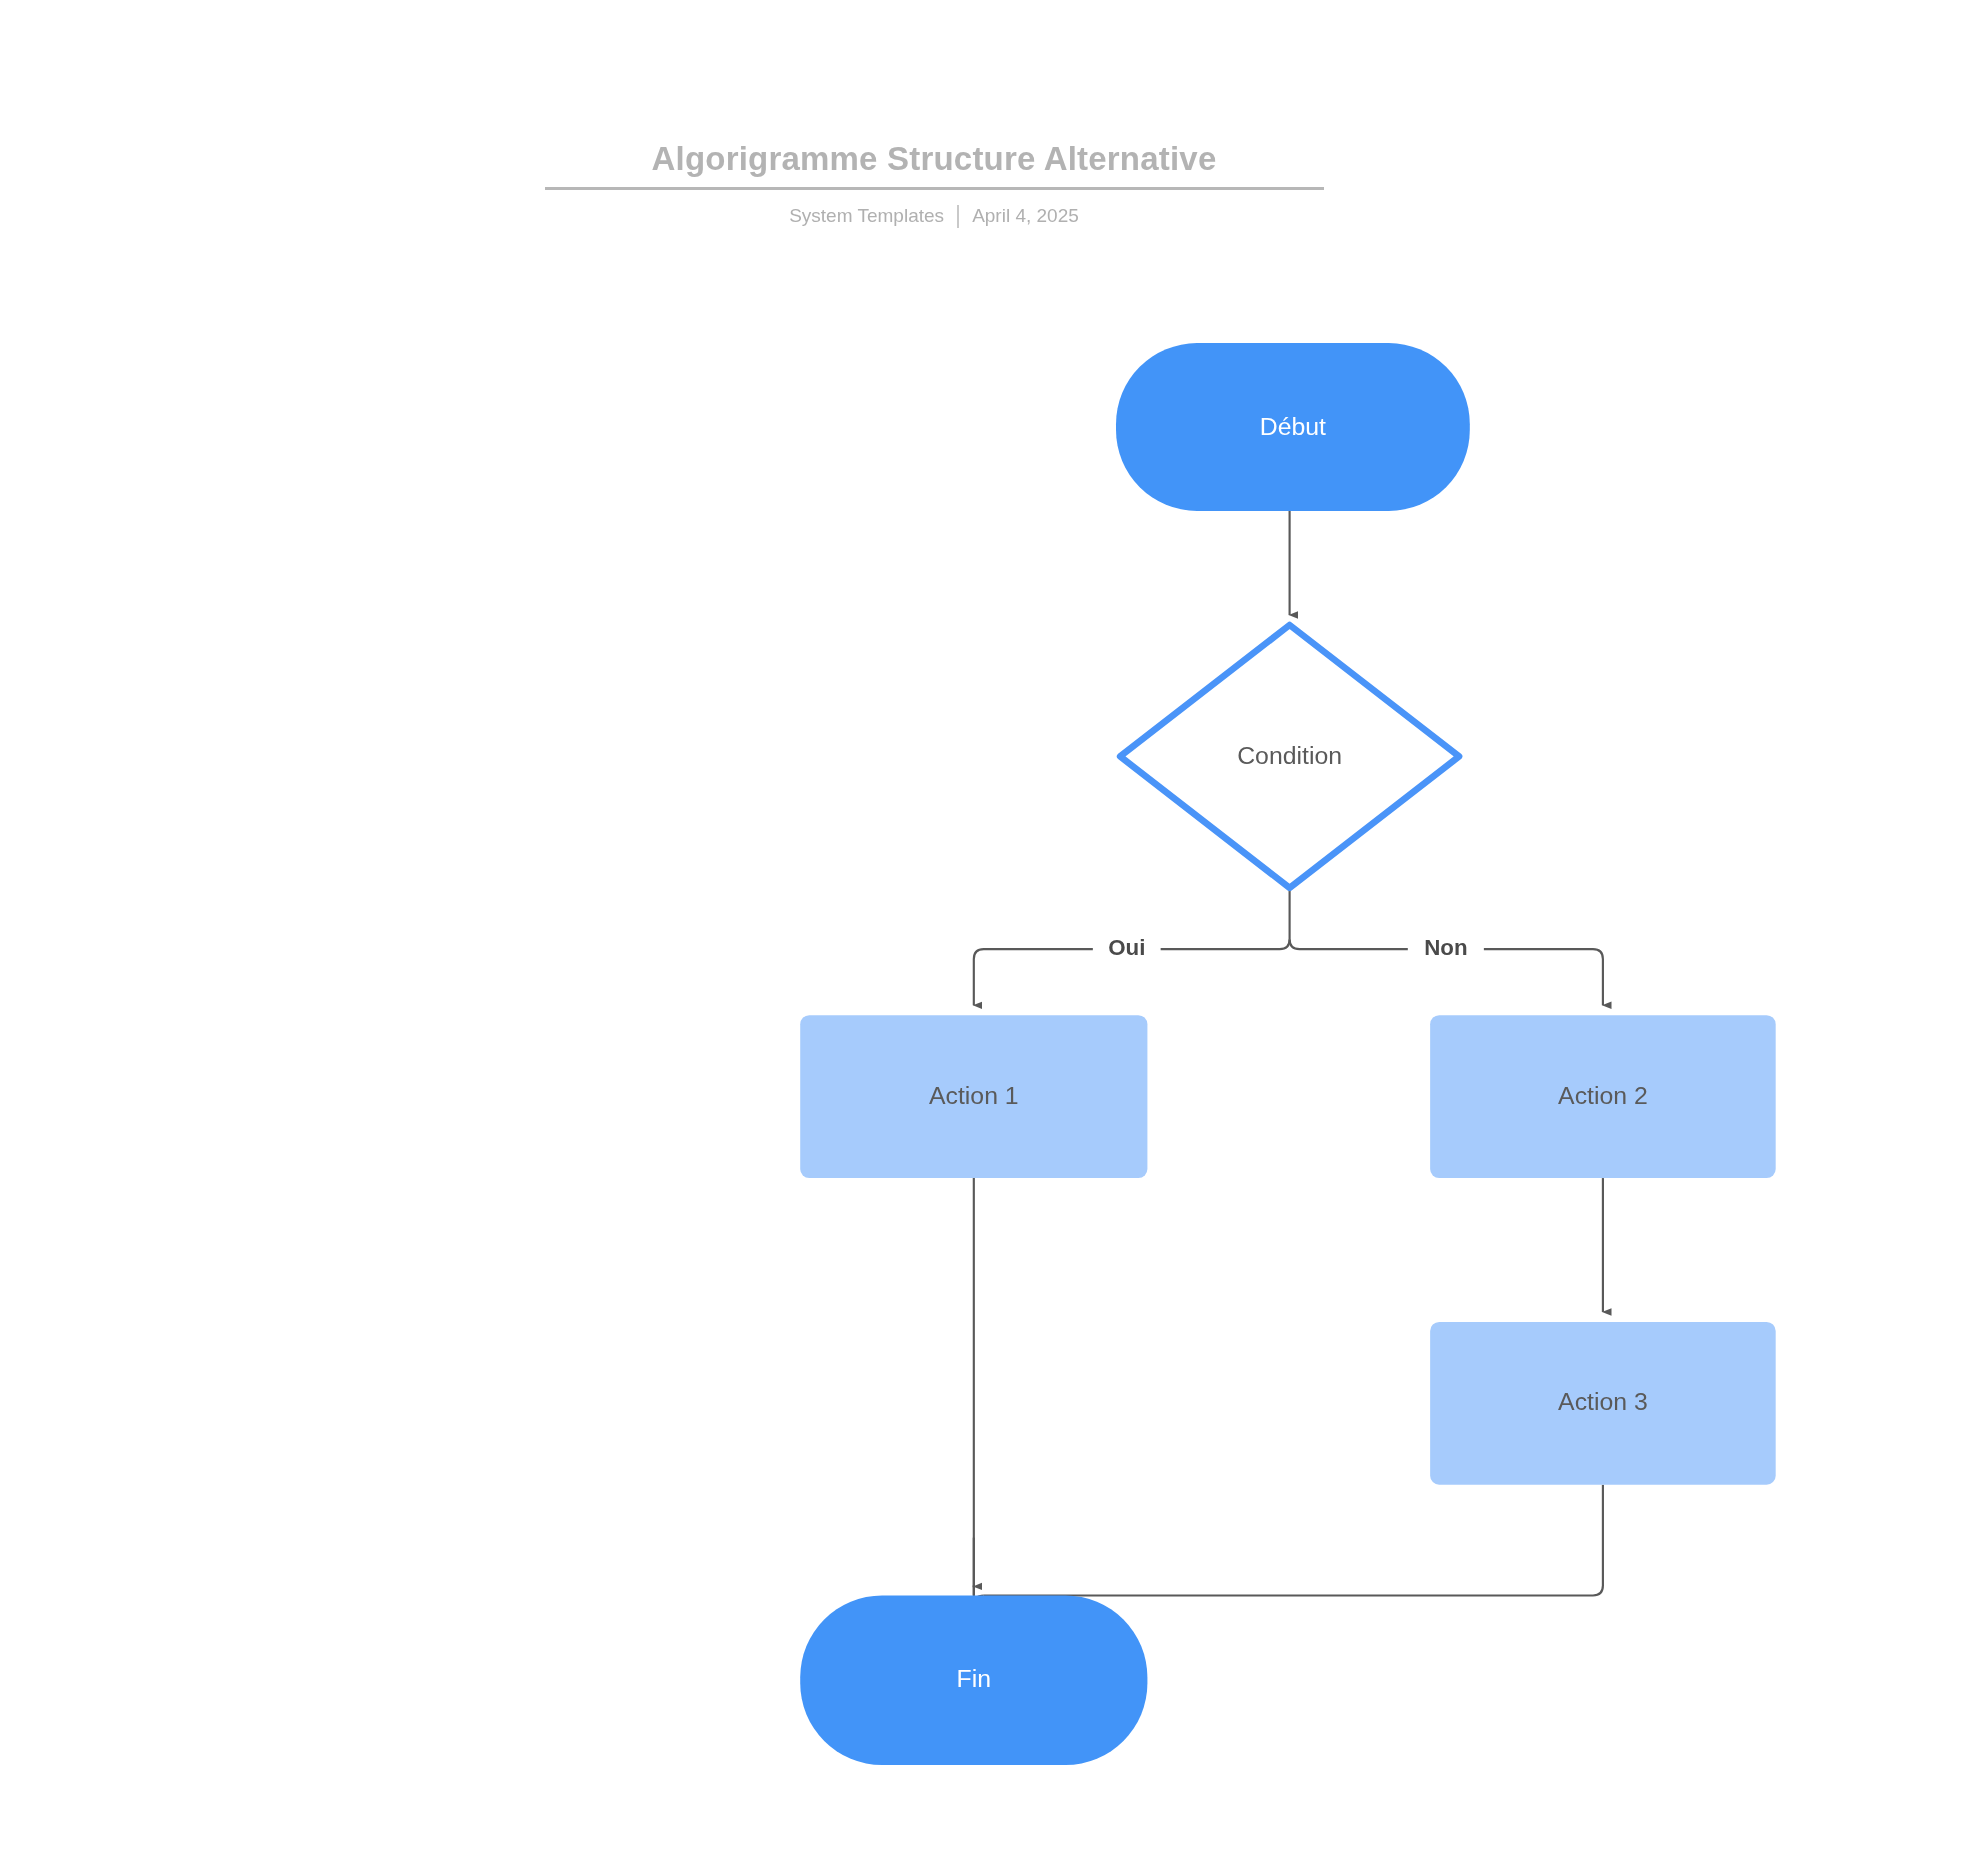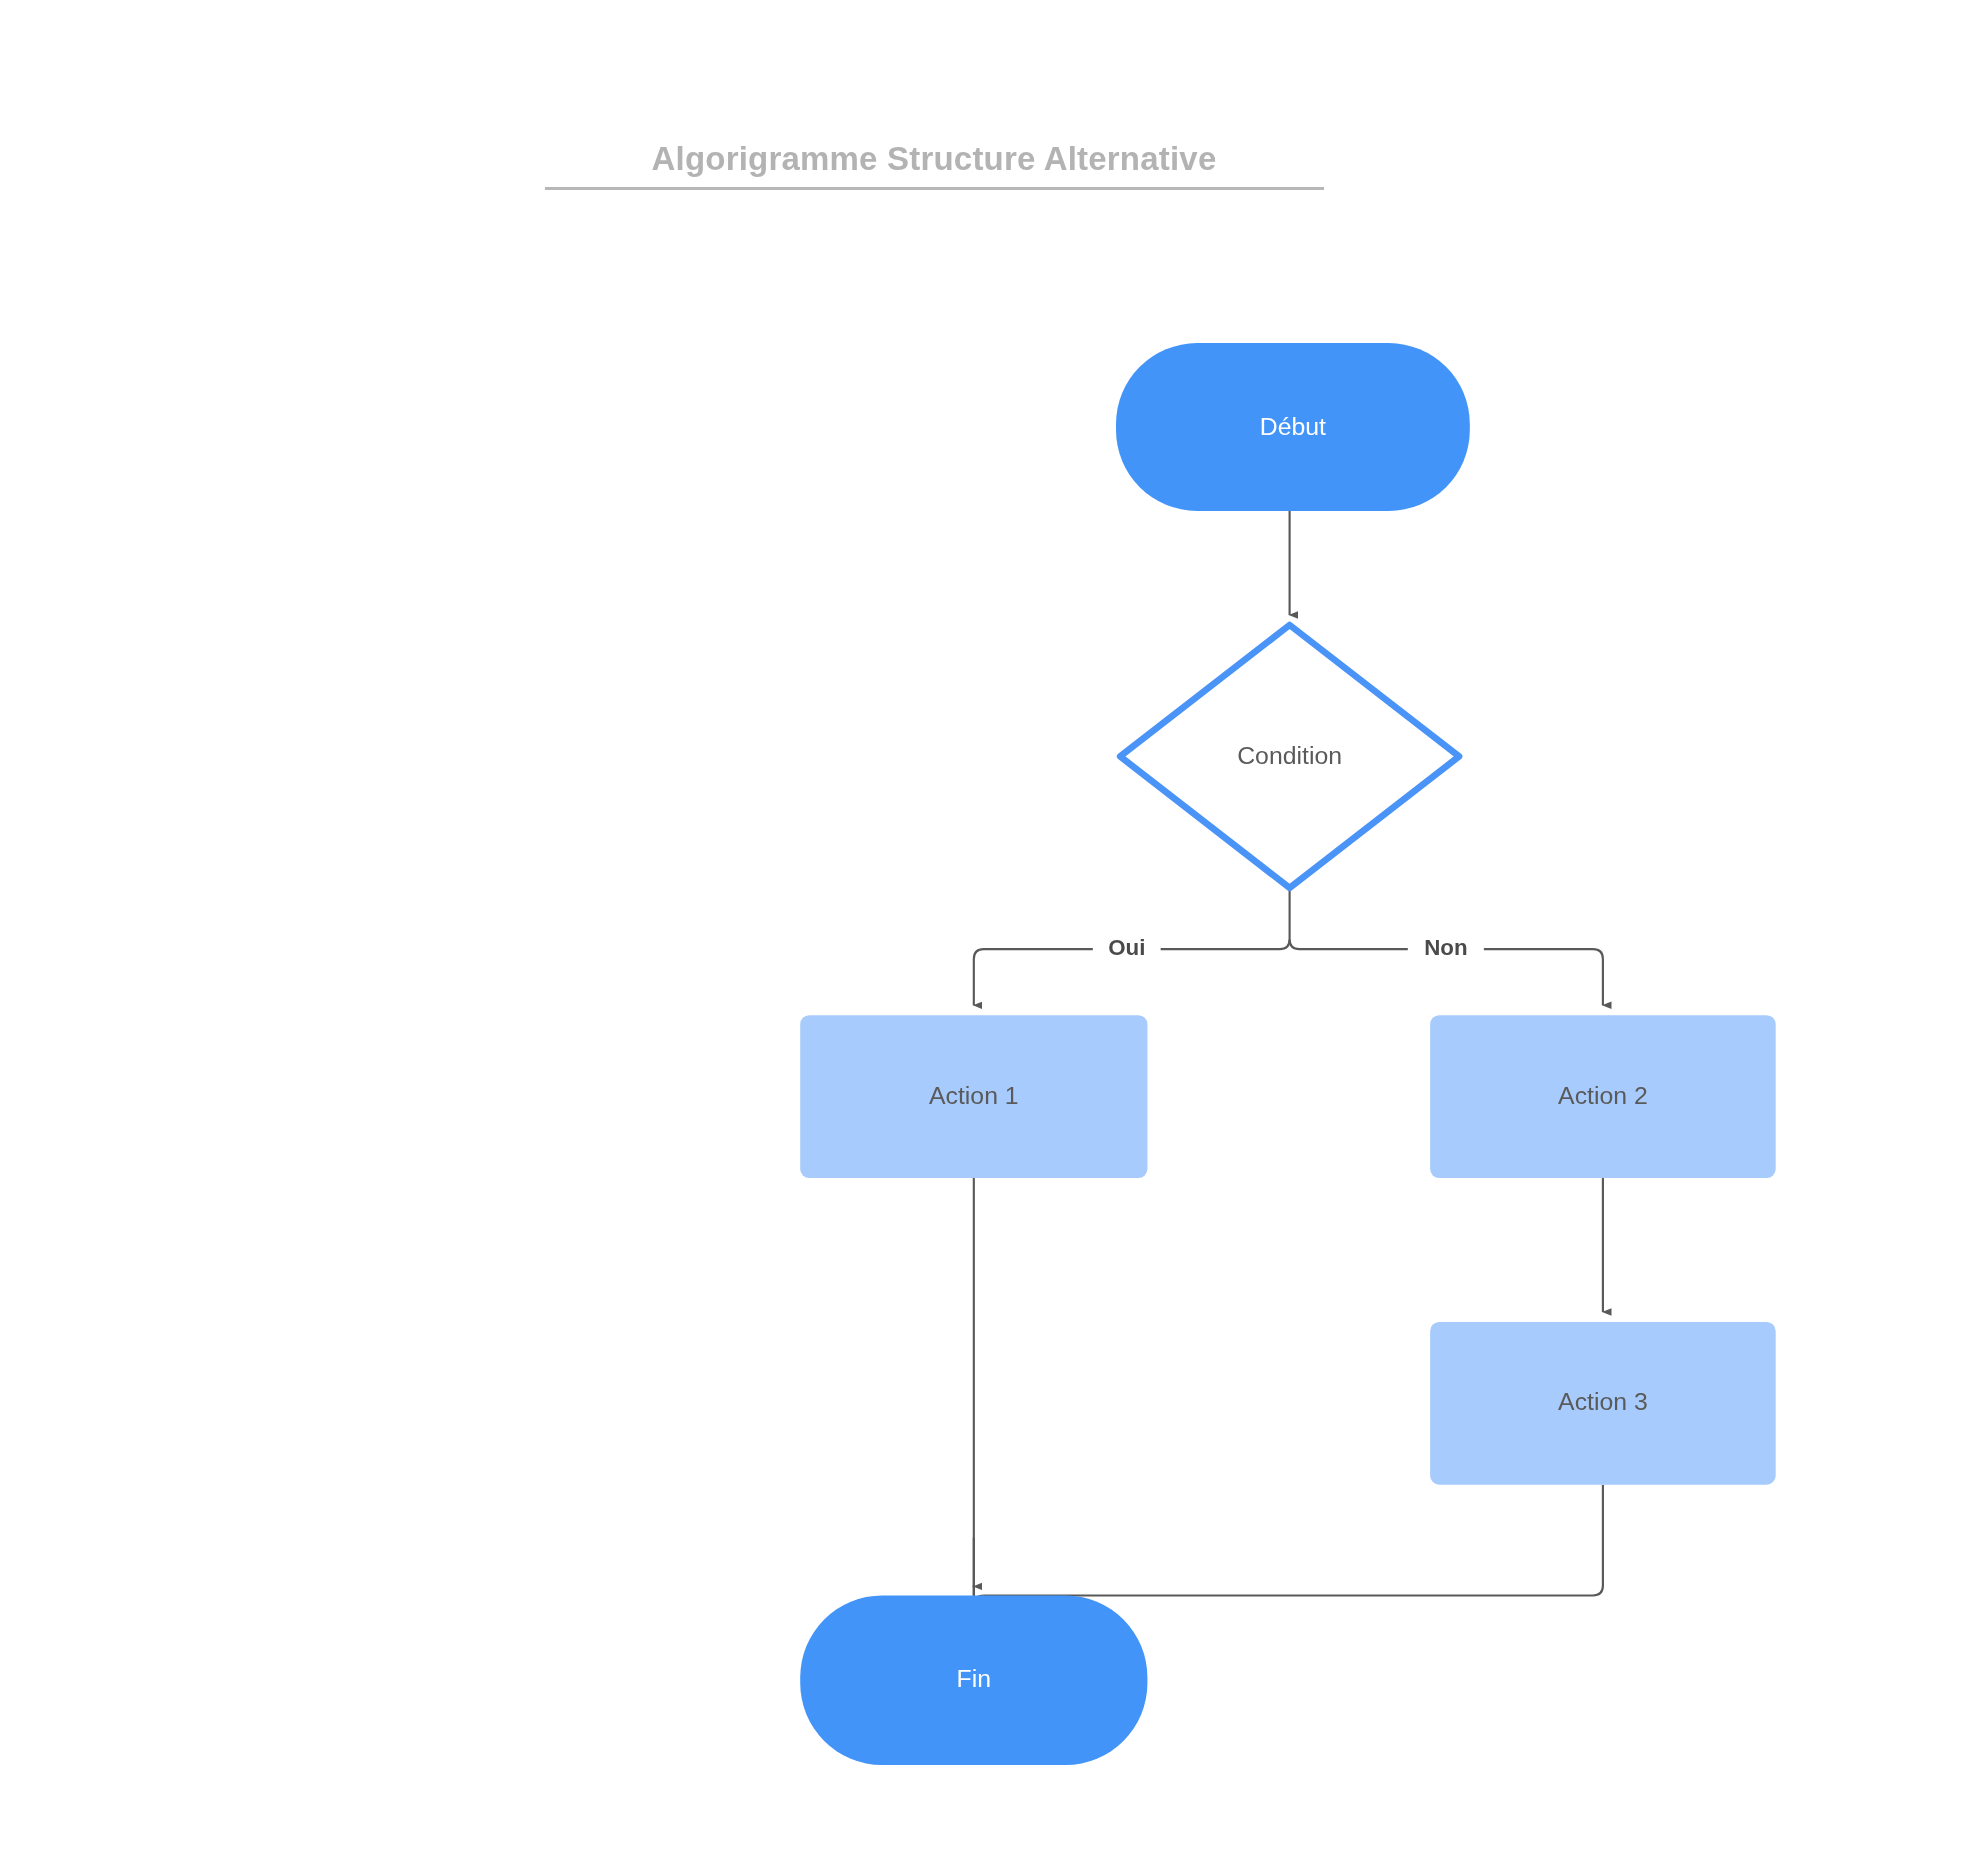--- a/index.html
+++ b/index.html
@@ -92,20 +92,25 @@
   .edge-label-bg { fill: #ffffff; }
 </style>
 </head>
 <body>
 
 <div id="canvas">
 
   <div class="doc-header">
     <div class="doc-title">Algorigramme Structure Alternative</div>
     <div class="title-rule"></div>
+    <div class="doc-subtitle">
+      <span class="sub-seg">System Templates</span>
+      <span class="sub-divider"></span>
+      <span class="sub-seg">April 4, 2025</span>
+    </div>
   </div>
 
   <svg id="flow" viewBox="0 0 2400 2239">
     <defs>
       <marker id="arrowhead" viewBox="0 0 12 12" refX="6" refY="10.4" markerWidth="12" markerHeight="12" orient="auto-start-reverse" markerUnits="userSpaceOnUse">
         <path d="M 1.4 0 L 10.6 0 L 6 11.6 Z" fill="#595959"></path>
       </marker>
     </defs>
 
     <g>

